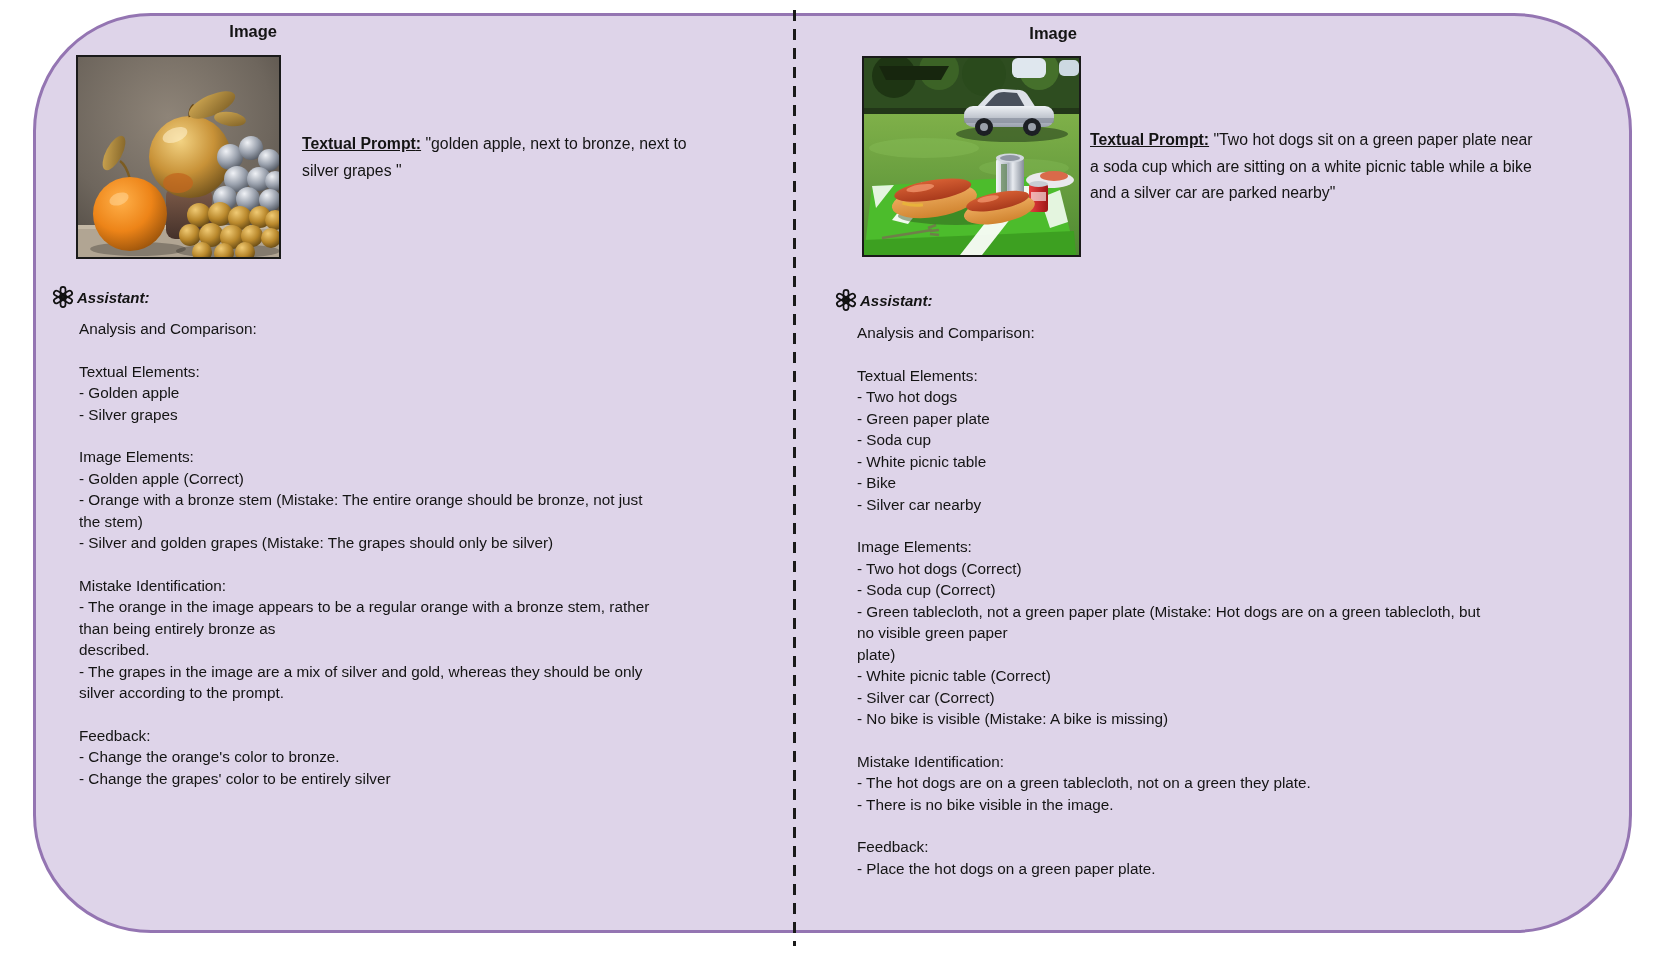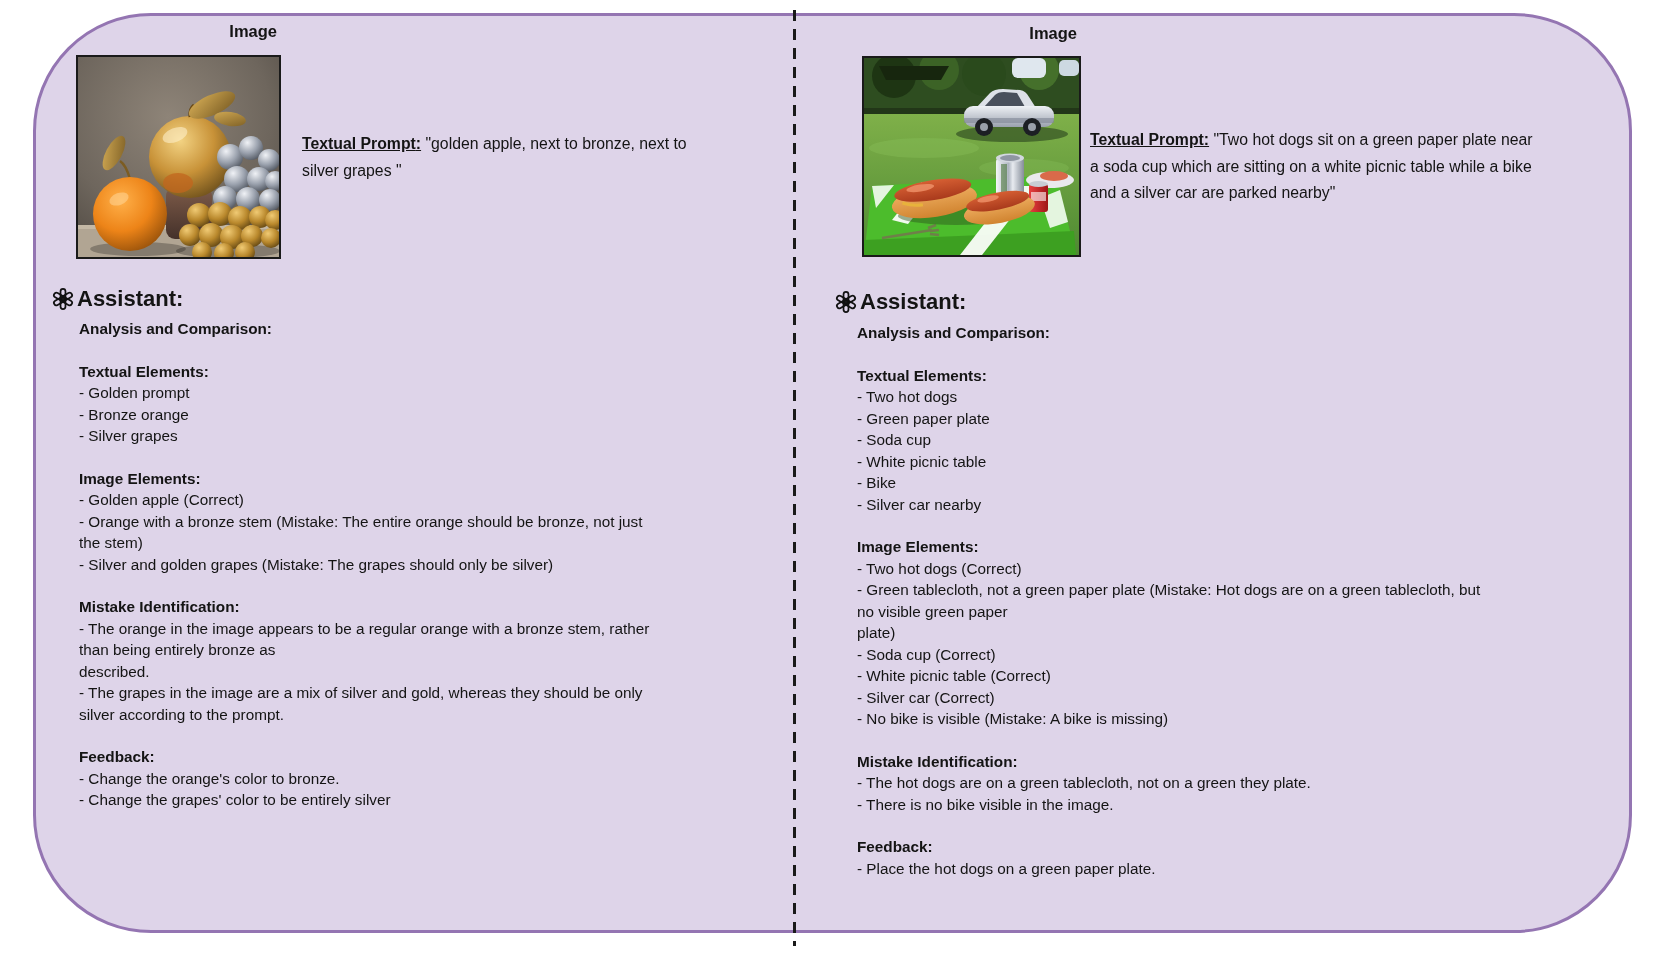--- a/index.html
+++ b/index.html
@@ -25,26 +25,26 @@
   }
   .gen-img svg{display:block;}
   .prompt{
     position:absolute;font-size:15.8px;line-height:26.5px;white-space:pre-wrap;
   }
   .prompt b{font-weight:bold;text-decoration:underline;}
   .assistant-row{
     position:absolute;display:flex;align-items:center;gap:3px;
   }
   .assistant-row .ai-icon{flex:0 0 auto;display:block;}
-  .assistant-label{font-weight:bold;font-size:22px;}
+  .assistant-label{font-weight:bold;font-size:15px;font-style:italic;}
   .sections{
     position:absolute;font-size:15.3px;line-height:21.5px;
   }
   .section{margin-bottom:21px;}
-  .sec-heading{font-weight:bold;white-space:pre-wrap;}
+  .sec-heading{font-weight:normal;white-space:pre-wrap;}
   .sec-item{white-space:pre-wrap;}
 </style>
 </head>
 <body>
 
 <div class="figure"></div>
 <div class="divider"></div>
 
 <div class="img-label" style="left:76px;top:22px;width:201px;">Image</div>
 
@@ -148,22 +148,21 @@
   </svg>
   <span class="assistant-label">Assistant:</span>
 </div>
 
 <div class="sections" style="left:79px;top:318px;width:706px;">
     <div class="section">
       <div class="sec-heading">Analysis and Comparison:</div>
     </div>
     <div class="section">
       <div class="sec-heading">Textual Elements:</div>
-      <div class="sec-item">- Golden prompt</div>
-      <div class="sec-item">- Bronze orange</div>
+      <div class="sec-item">- Golden apple</div>
       <div class="sec-item">- Silver grapes</div>
     </div>
     <div class="section">
       <div class="sec-heading">Image Elements:</div>
       <div class="sec-item">- Golden apple (Correct)</div>
       <div class="sec-item">- Orange with a bronze stem (Mistake: The entire orange should be bronze, not just
 the stem)</div>
       <div class="sec-item">- Silver and golden grapes (Mistake: The grapes should only be silver)</div>
     </div>
     <div class="section">
@@ -308,24 +307,24 @@
       <div class="sec-item">- Two hot dogs</div>
       <div class="sec-item">- Green paper plate</div>
       <div class="sec-item">- Soda cup</div>
       <div class="sec-item">- White picnic table</div>
       <div class="sec-item">- Bike</div>
       <div class="sec-item">- Silver car nearby</div>
     </div>
     <div class="section">
       <div class="sec-heading">Image Elements:</div>
       <div class="sec-item">- Two hot dogs (Correct)</div>
+      <div class="sec-item">- Soda cup (Correct)</div>
       <div class="sec-item">- Green tablecloth, not a green paper plate (Mistake: Hot dogs are on a green tablecloth, but
 no visible green paper
 plate)</div>
-      <div class="sec-item">- Soda cup (Correct)</div>
       <div class="sec-item">- White picnic table (Correct)</div>
       <div class="sec-item">- Silver car (Correct)</div>
       <div class="sec-item">- No bike is visible (Mistake: A bike is missing)</div>
     </div>
     <div class="section">
       <div class="sec-heading">Mistake Identification:</div>
       <div class="sec-item">- The hot dogs are on a green tablecloth, not on a green they plate.</div>
       <div class="sec-item">- There is no bike visible in the image.</div>
     </div>
     <div class="section">

